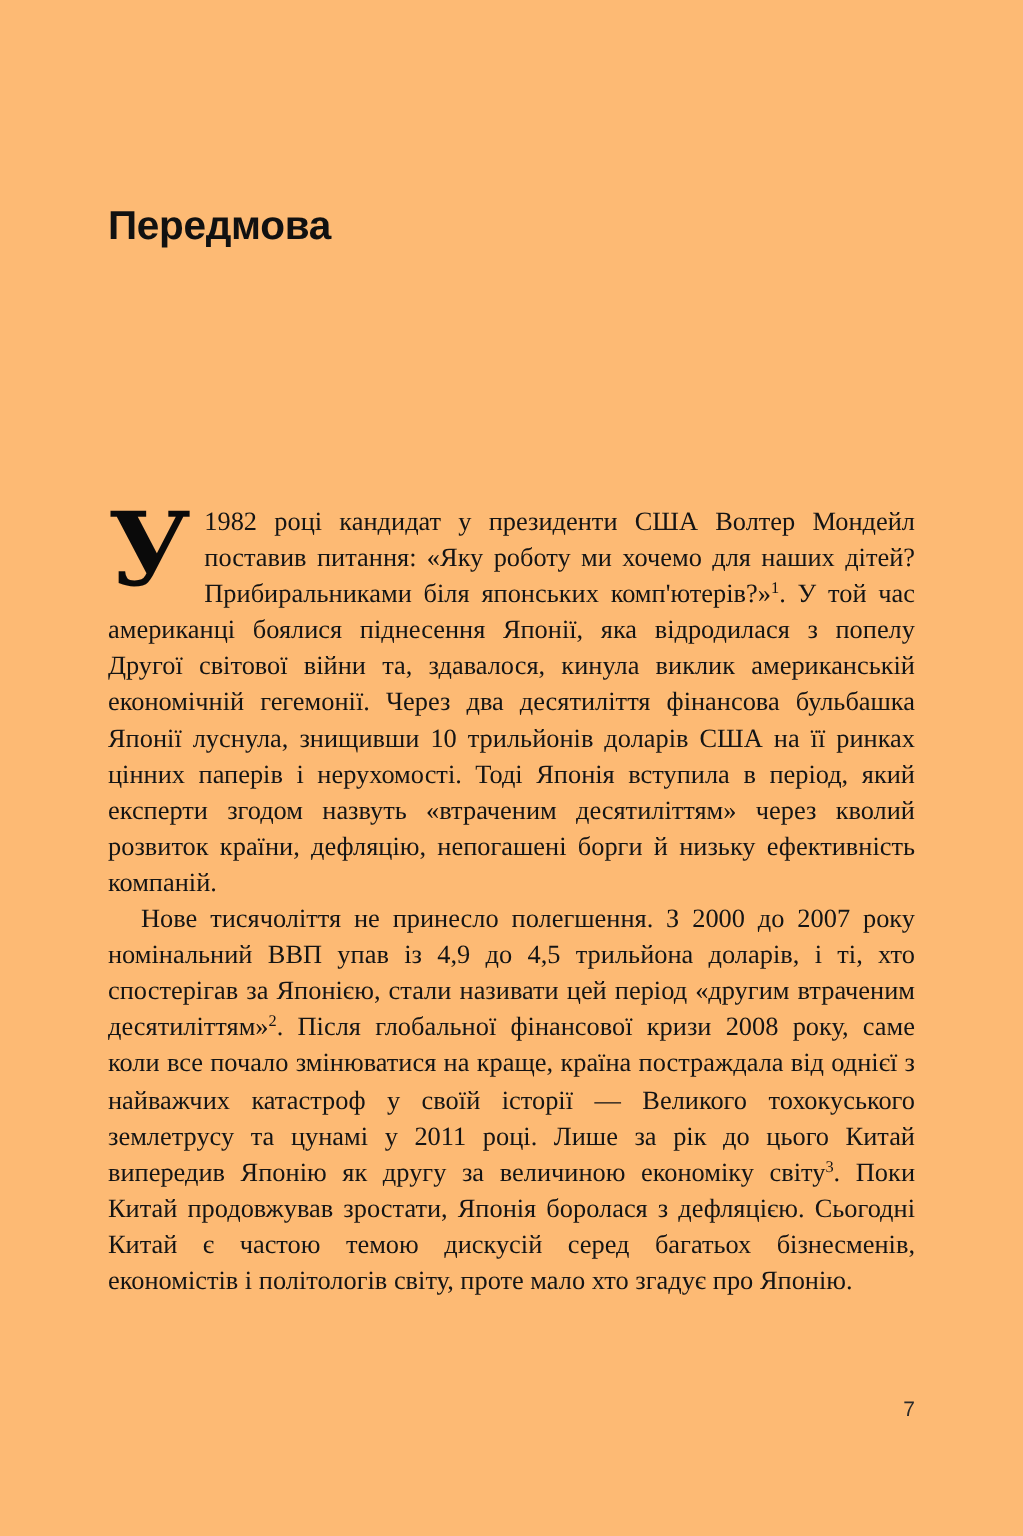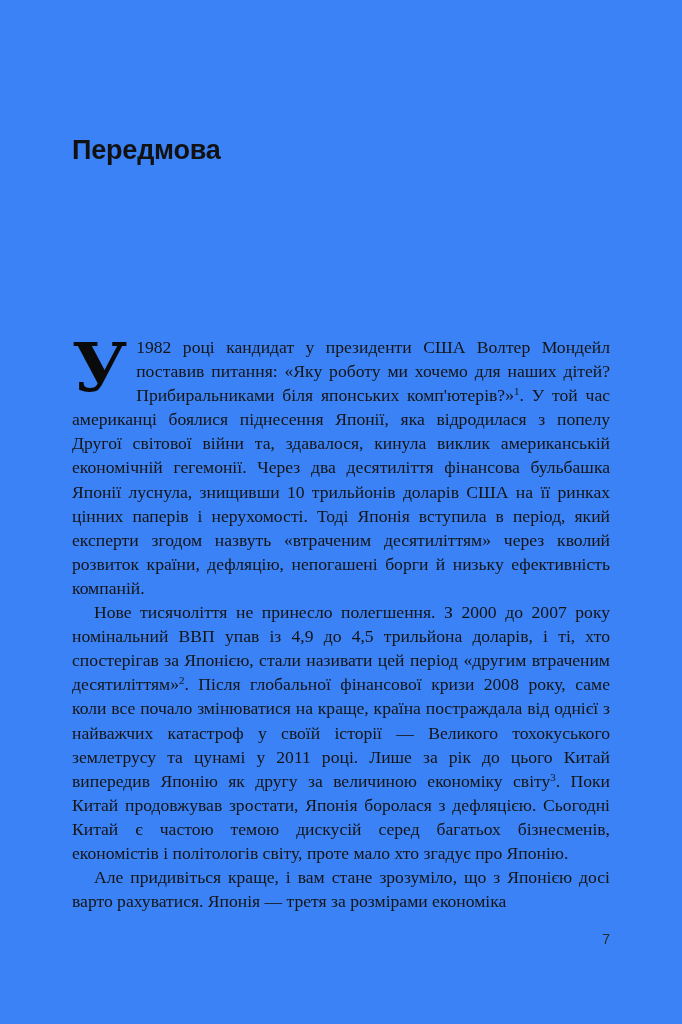--- a/index.html
+++ b/index.html
@@ -6,21 +6,21 @@
   html, body {
     margin: 0;
     padding: 0;
     background: #ffffff;
   }
 
   .page {
     position: relative;
     width: 682px;
     height: 1024px;
-    background: #3b82f6;
+    background: #fdba74;
     overflow: hidden;
     box-sizing: border-box;
   }
 
   
   .chapter-title {
     position: absolute;
     left: 72px;
     top: 133px;
     margin: 0;
@@ -102,21 +102,18 @@
   <div class="body-block">
 
     <p class="para first">
       <span class="dropcap">У</span><span class="lead-bold">1982 році</span><span> кандидат у президенти США Волтер Мондейл поставив питання: «Яку роботу ми хочемо для наших дітей? Прибиральниками біля японських комп'ютерів?»</span><sup>1</sup><span>. У той час американці боялися піднесення Японії, яка відродилася з попелу Другої світової війни та, здавалося, кинула виклик американській економічній гегемонії. Через два десятиліття фінансова бульбашка Японії луснула, знищивши 10 трильйонів доларів США на її ринках цінних паперів і нерухомості. Тоді Японія вступила в період, який експерти згодом назвуть «втраченим десятиліттям» через кволий розвиток країни, дефляцію, непогашені борги й низьку ефективність компаній.</span>
     </p>
 
     <p class="para">
       <span>Нове тисячоліття не принесло полегшення. З 2000 до 2007 року номінальний ВВП упав із 4,9 до 4,5 трильйона доларів, і ті, хто спостерігав за Японією, стали називати цей період «другим втраченим десятиліттям»</span><sup>2</sup><span>. Після глобальної фінансової кризи 2008 року, саме коли все почало змінюватися на краще, країна постраждала від однієї з найважчих катастроф у своїй історії — Великого тохокуського землетрусу та цунамі у 2011 році. Лише за рік до цього Китай випередив Японію як другу за величиною економіку світу</span><sup>3</sup><span>. Поки Китай продовжував зростати, Японія боролася з дефляцією. Сьогодні Китай є частою темою дискусій серед багатьох бізнесменів, економістів і політологів світу, проте мало хто згадує про Японію.</span>
     </p>
 
-    <p class="para">
-      <span>Але придивіться краще, і вам стане зрозуміло, що з Японією досі варто рахуватися. Японія — третя за розмірами економіка</span>
-    </p>
 
   </div>
 
   <div class="folio">7</div>
 
 </div>
 
 </body></html>

